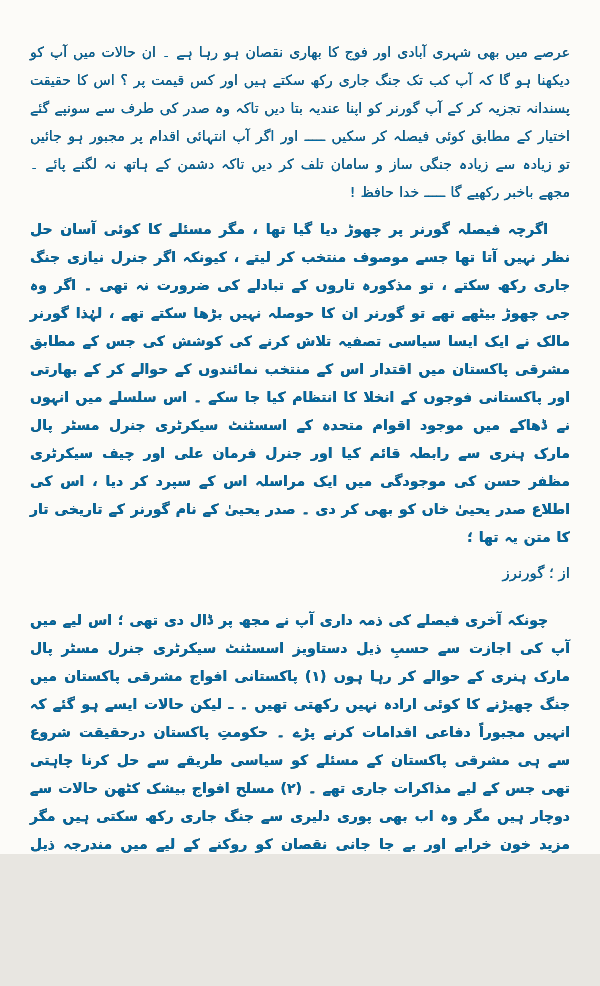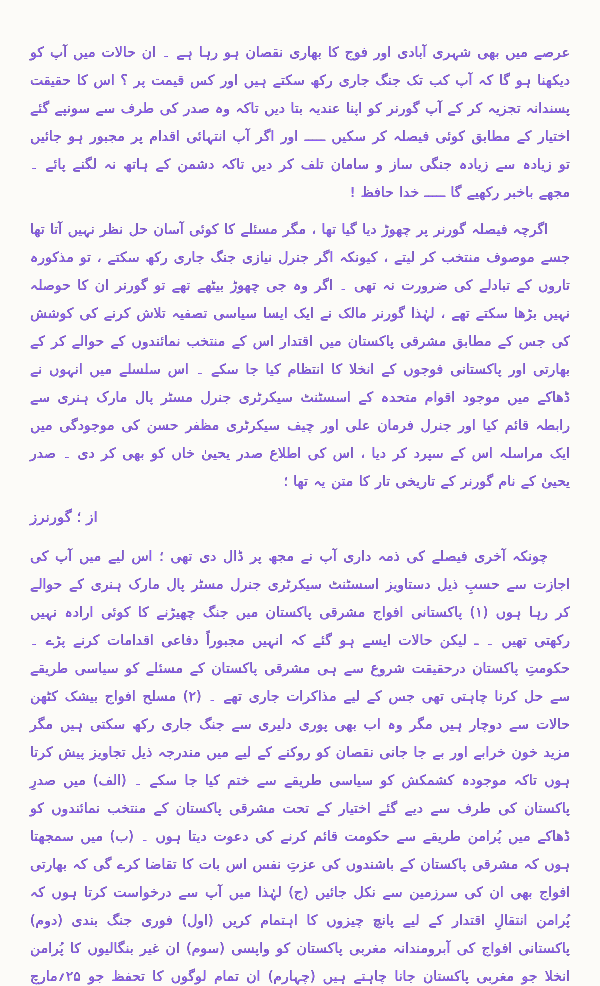--- a/index.html
+++ b/index.html
@@ -3,42 +3,42 @@
 <meta charset="utf-8">
 <style>
   html, body {
     margin: 0;
     padding: 0;
     background: #e8e6e1;
   }
   .page {
     position: relative;
     width: 600px;
-    height: 986px;
+    height: 854px;
     margin: 0 auto;
     background: #fcfbf8;
     box-sizing: border-box;
     padding: 38px 30px 0 30px;
     overflow: hidden;
     font-family: "DejaVu Sans", sans-serif;
-    color: #8b5cf6;
+    color: #0369a1;
   }
   .body-text {
     margin: 0 0 9px 0;
     direction: rtl;
     text-align: justify;
     font-size: 14px;
     line-height: 28px;
     word-spacing: 1px;
     text-shadow: 0 0 0.5px #161310; 
   }
-  .body-text.indent { text-indent: 22px; }
+  .body-text.indent { text-indent: 22px; font-weight: bold; }
   .tg-header {
-    margin: 8px 0 12px 0;
-    text-align: left;
+    margin: 8px 0 20px 0;
+    text-align: right;
     direction: rtl;
   }
   .tg-from {
     font-size: 15px;
     line-height: 26px;
     text-shadow: 0 0 0.5px #161310;
   }
   .tg-to {
     font-size: 18px;
     font-weight: bold;

